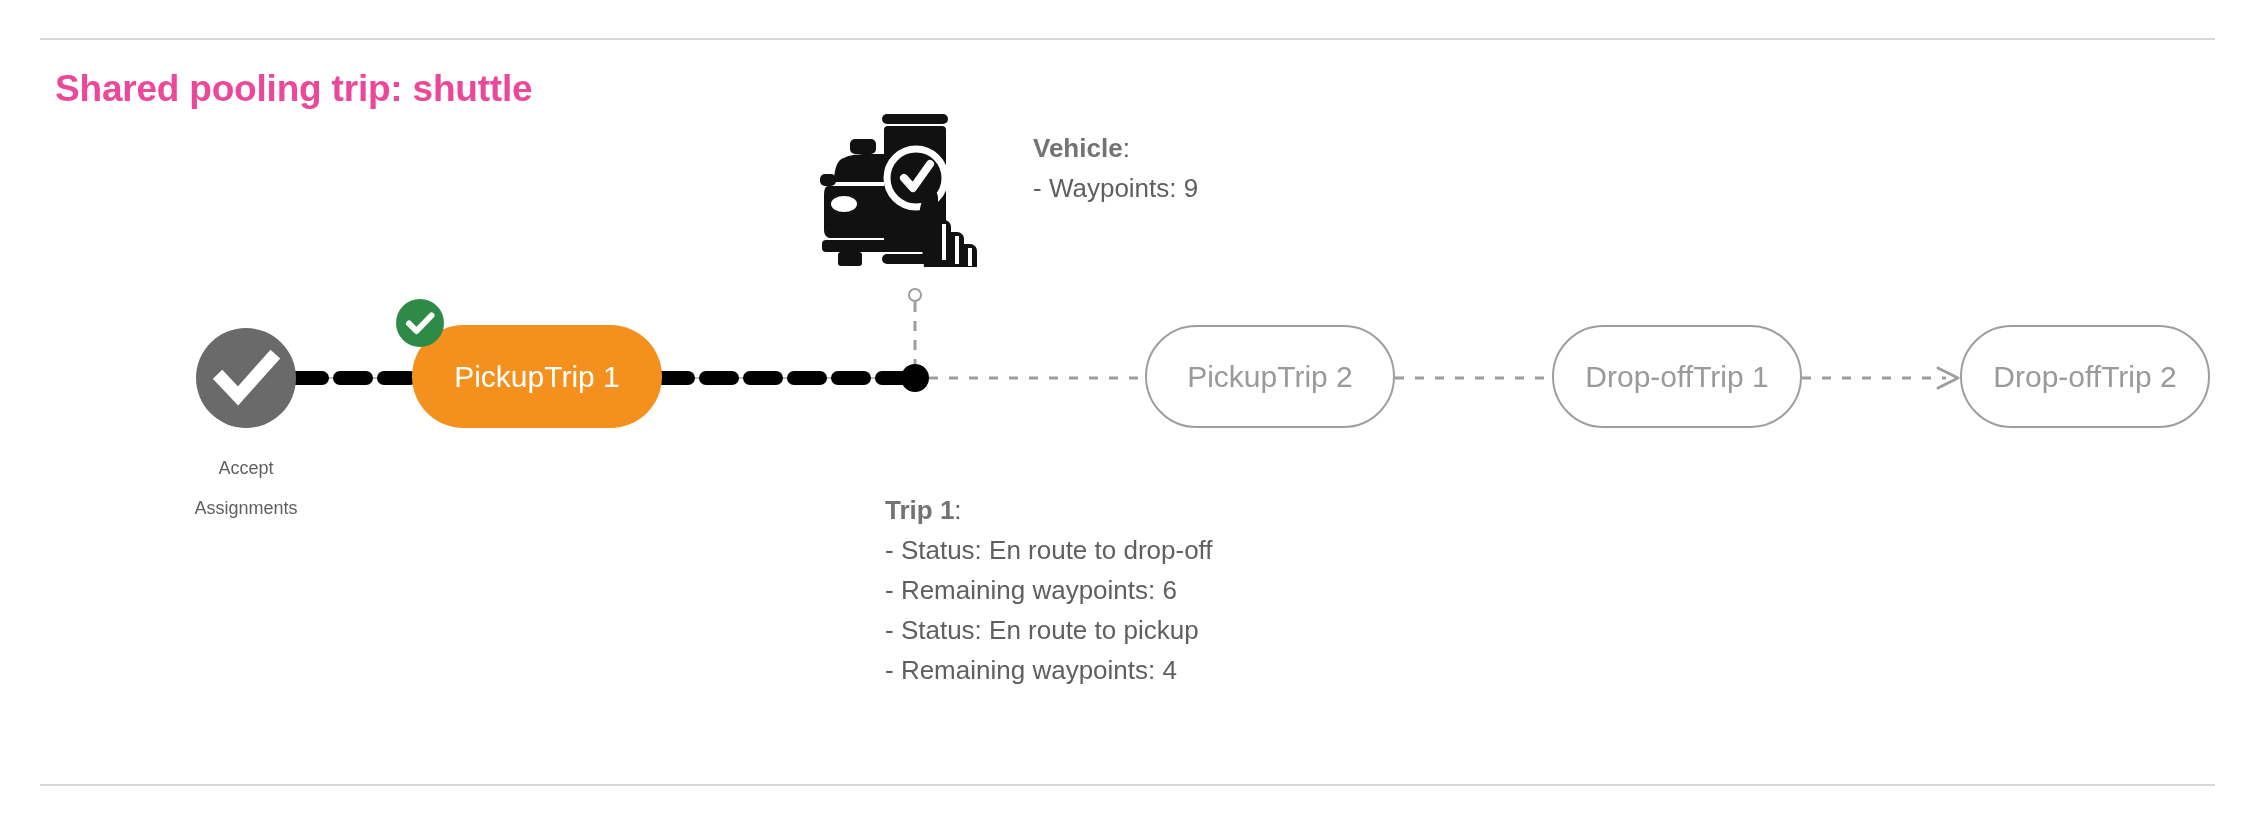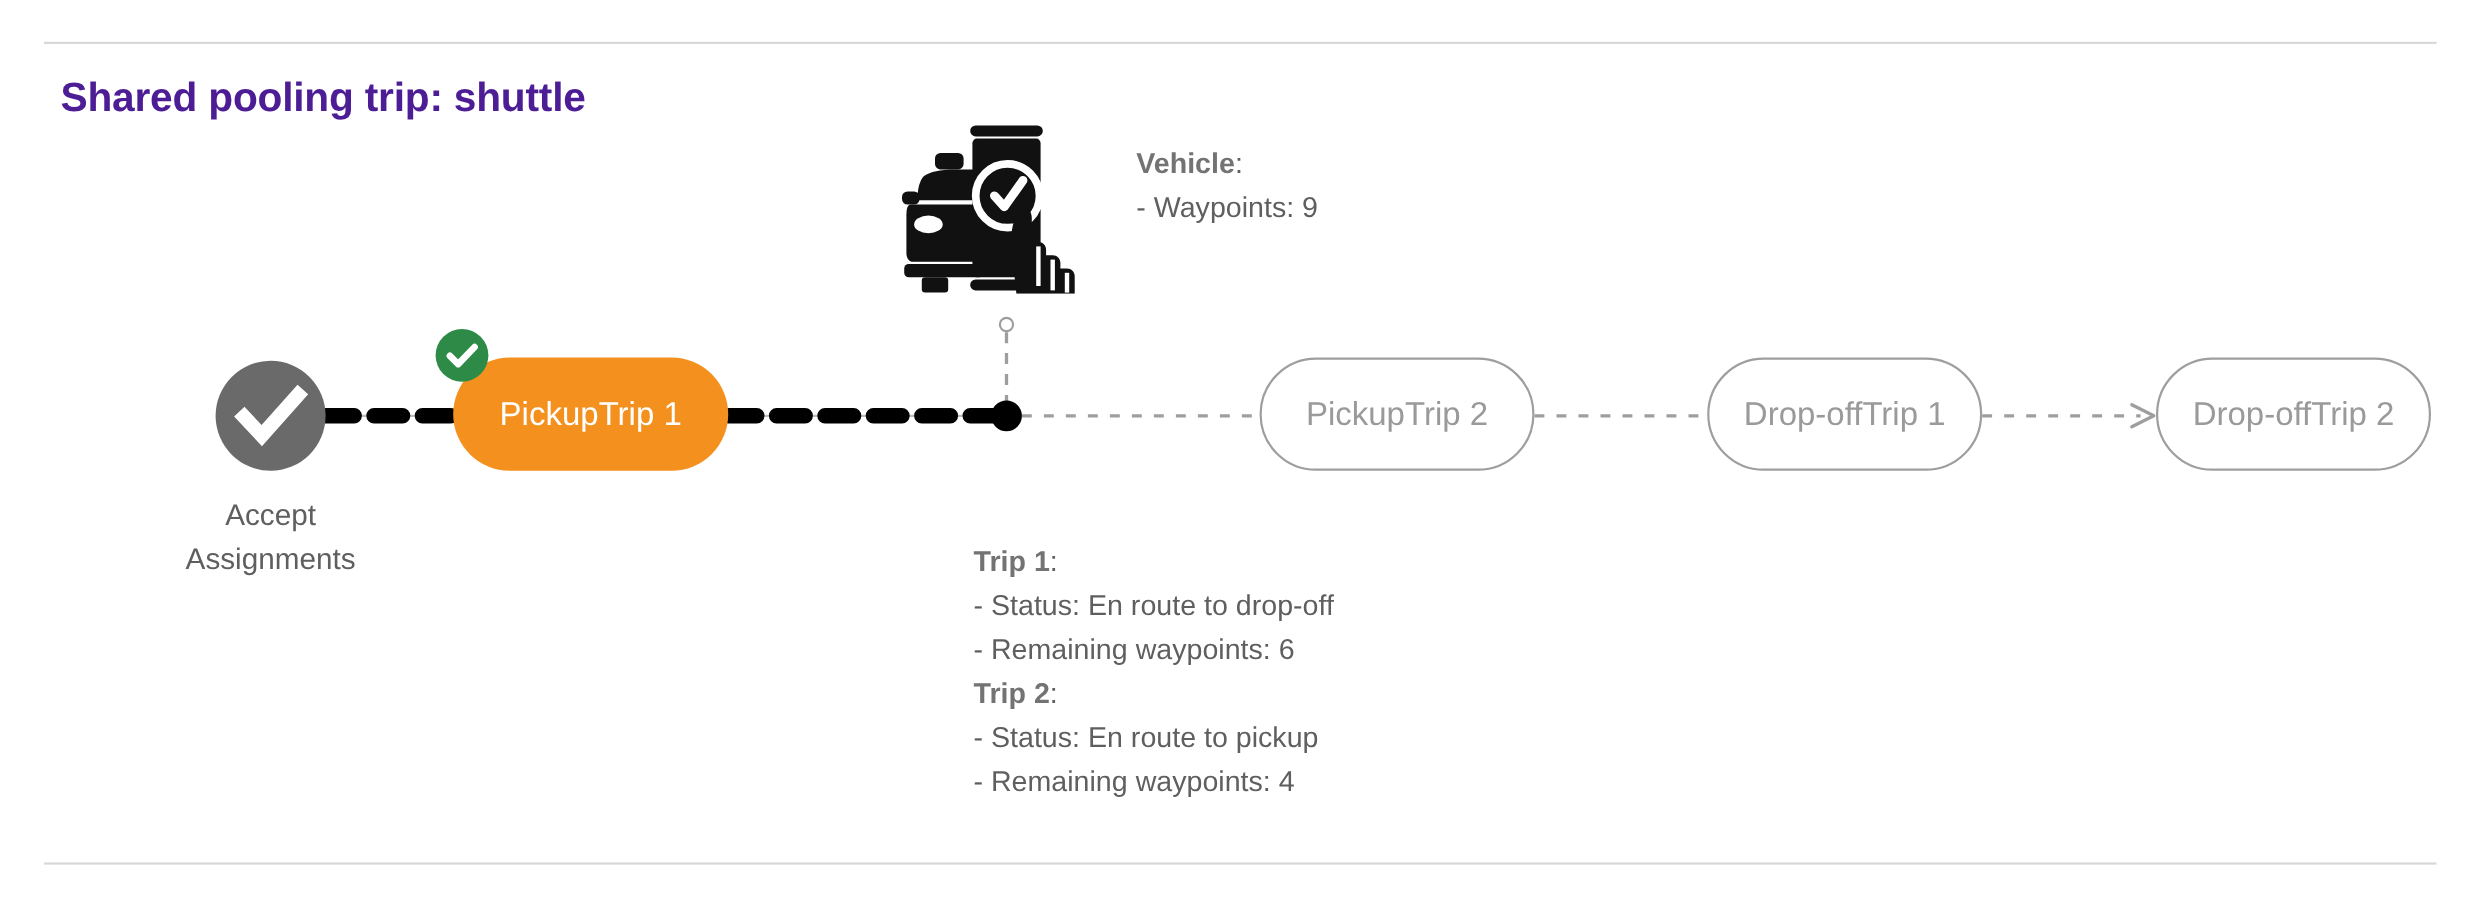--- a/index.html
+++ b/index.html
@@ -31,21 +31,21 @@
   .divider.top    { top: 38px; }
   .divider.bottom { top: 784px; }
 
   
   .page-title {
     position: absolute;
     left: 55px;
     top: 68px;
     font-size: 37px;
     font-weight: bold;
-    color: #4c1d95;
+    color: #ec4899;
     letter-spacing: -0.2px;
     white-space: nowrap;
   }
 
   
   .stage {
     position: absolute;
     left: 0;
     top: 0;
     width: 2245px;
@@ -66,21 +66,21 @@
     position: absolute;
     left: 0; top: 0;
     width: 100px; height: 100px;
   }
   .start-label {
     position: absolute;
     left: 96px;
     top: 448px;
     width: 300px;
     text-align: center;
-    font-size: 27px;
+    font-size: 18px;
     line-height: 40px;
     color: #5f5f5f;
   }
   .start-label span { display: block; }
 
   
   .pill {
     position: absolute;
     box-sizing: border-box;
     width: 250px;
@@ -289,18 +289,17 @@
   <div class="anno vehicle">
     <span class="row"><span class="hd">Vehicle</span><span>:</span></span>
     <span class="row">- Waypoints: 9</span>
   </div>
 
   <div class="anno trips">
     <span class="row"><span class="hd">Trip 1</span><span>:</span></span>
     <span class="row">- Status:  En route to drop-off</span>
     <span class="row">- Remaining waypoints: 6</span>
 
-    <span class="row"><span class="hd">Trip 2</span><span>:</span></span>
     <span class="row">- Status:  En route to pickup</span>
     <span class="row">- Remaining waypoints: 4</span>
   </div>
 
 </div>
 
 </body></html>

